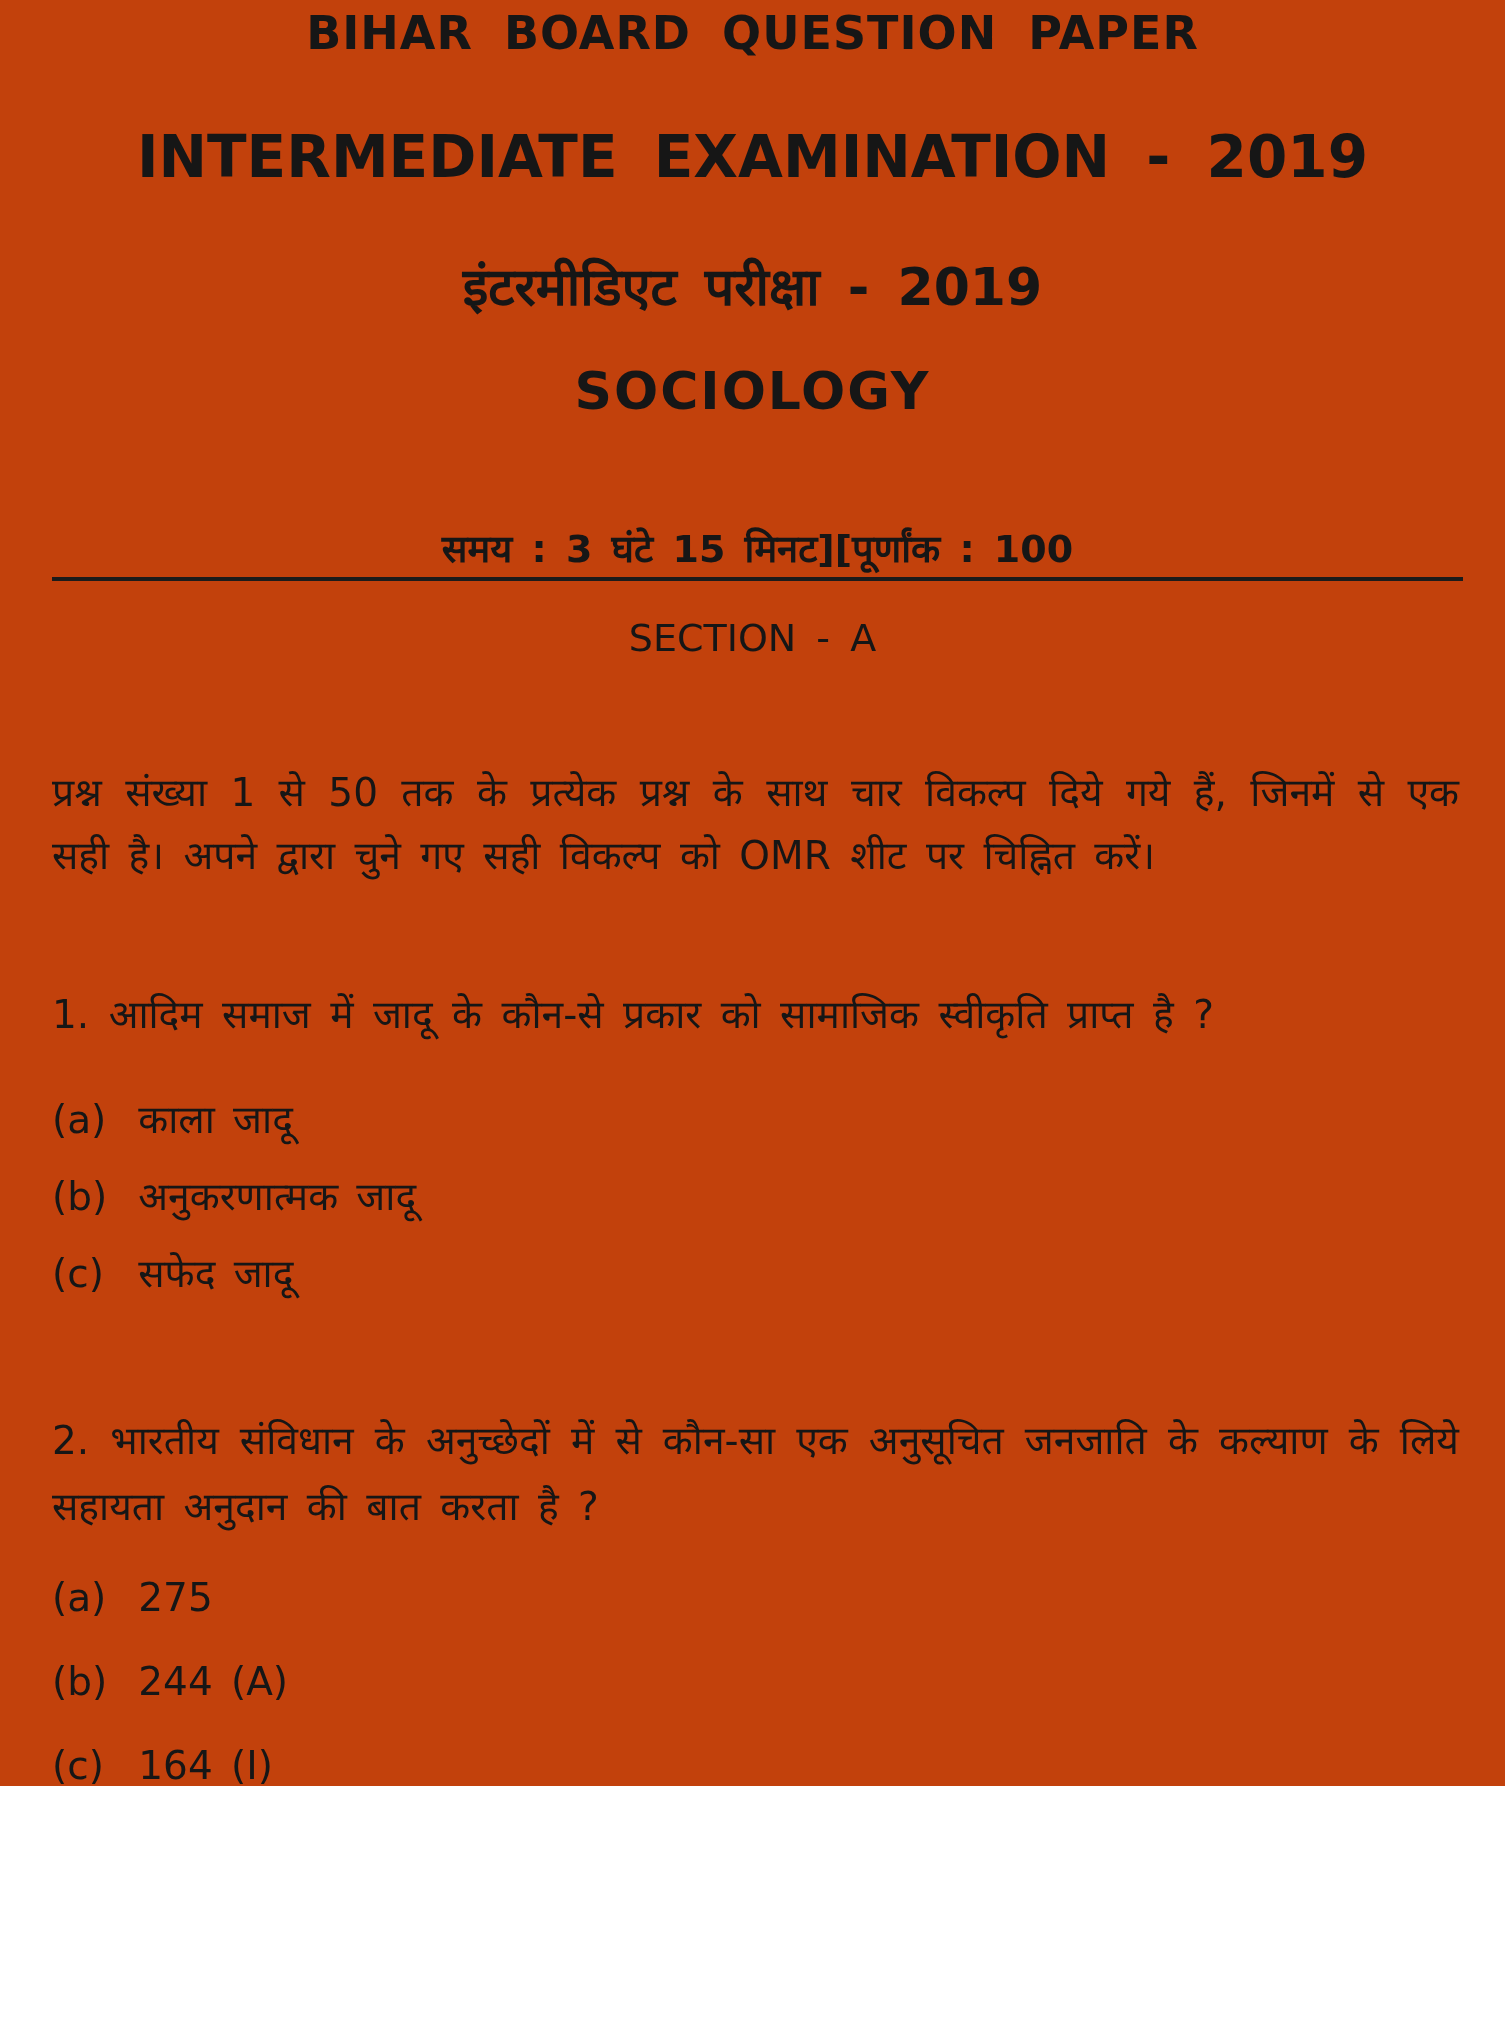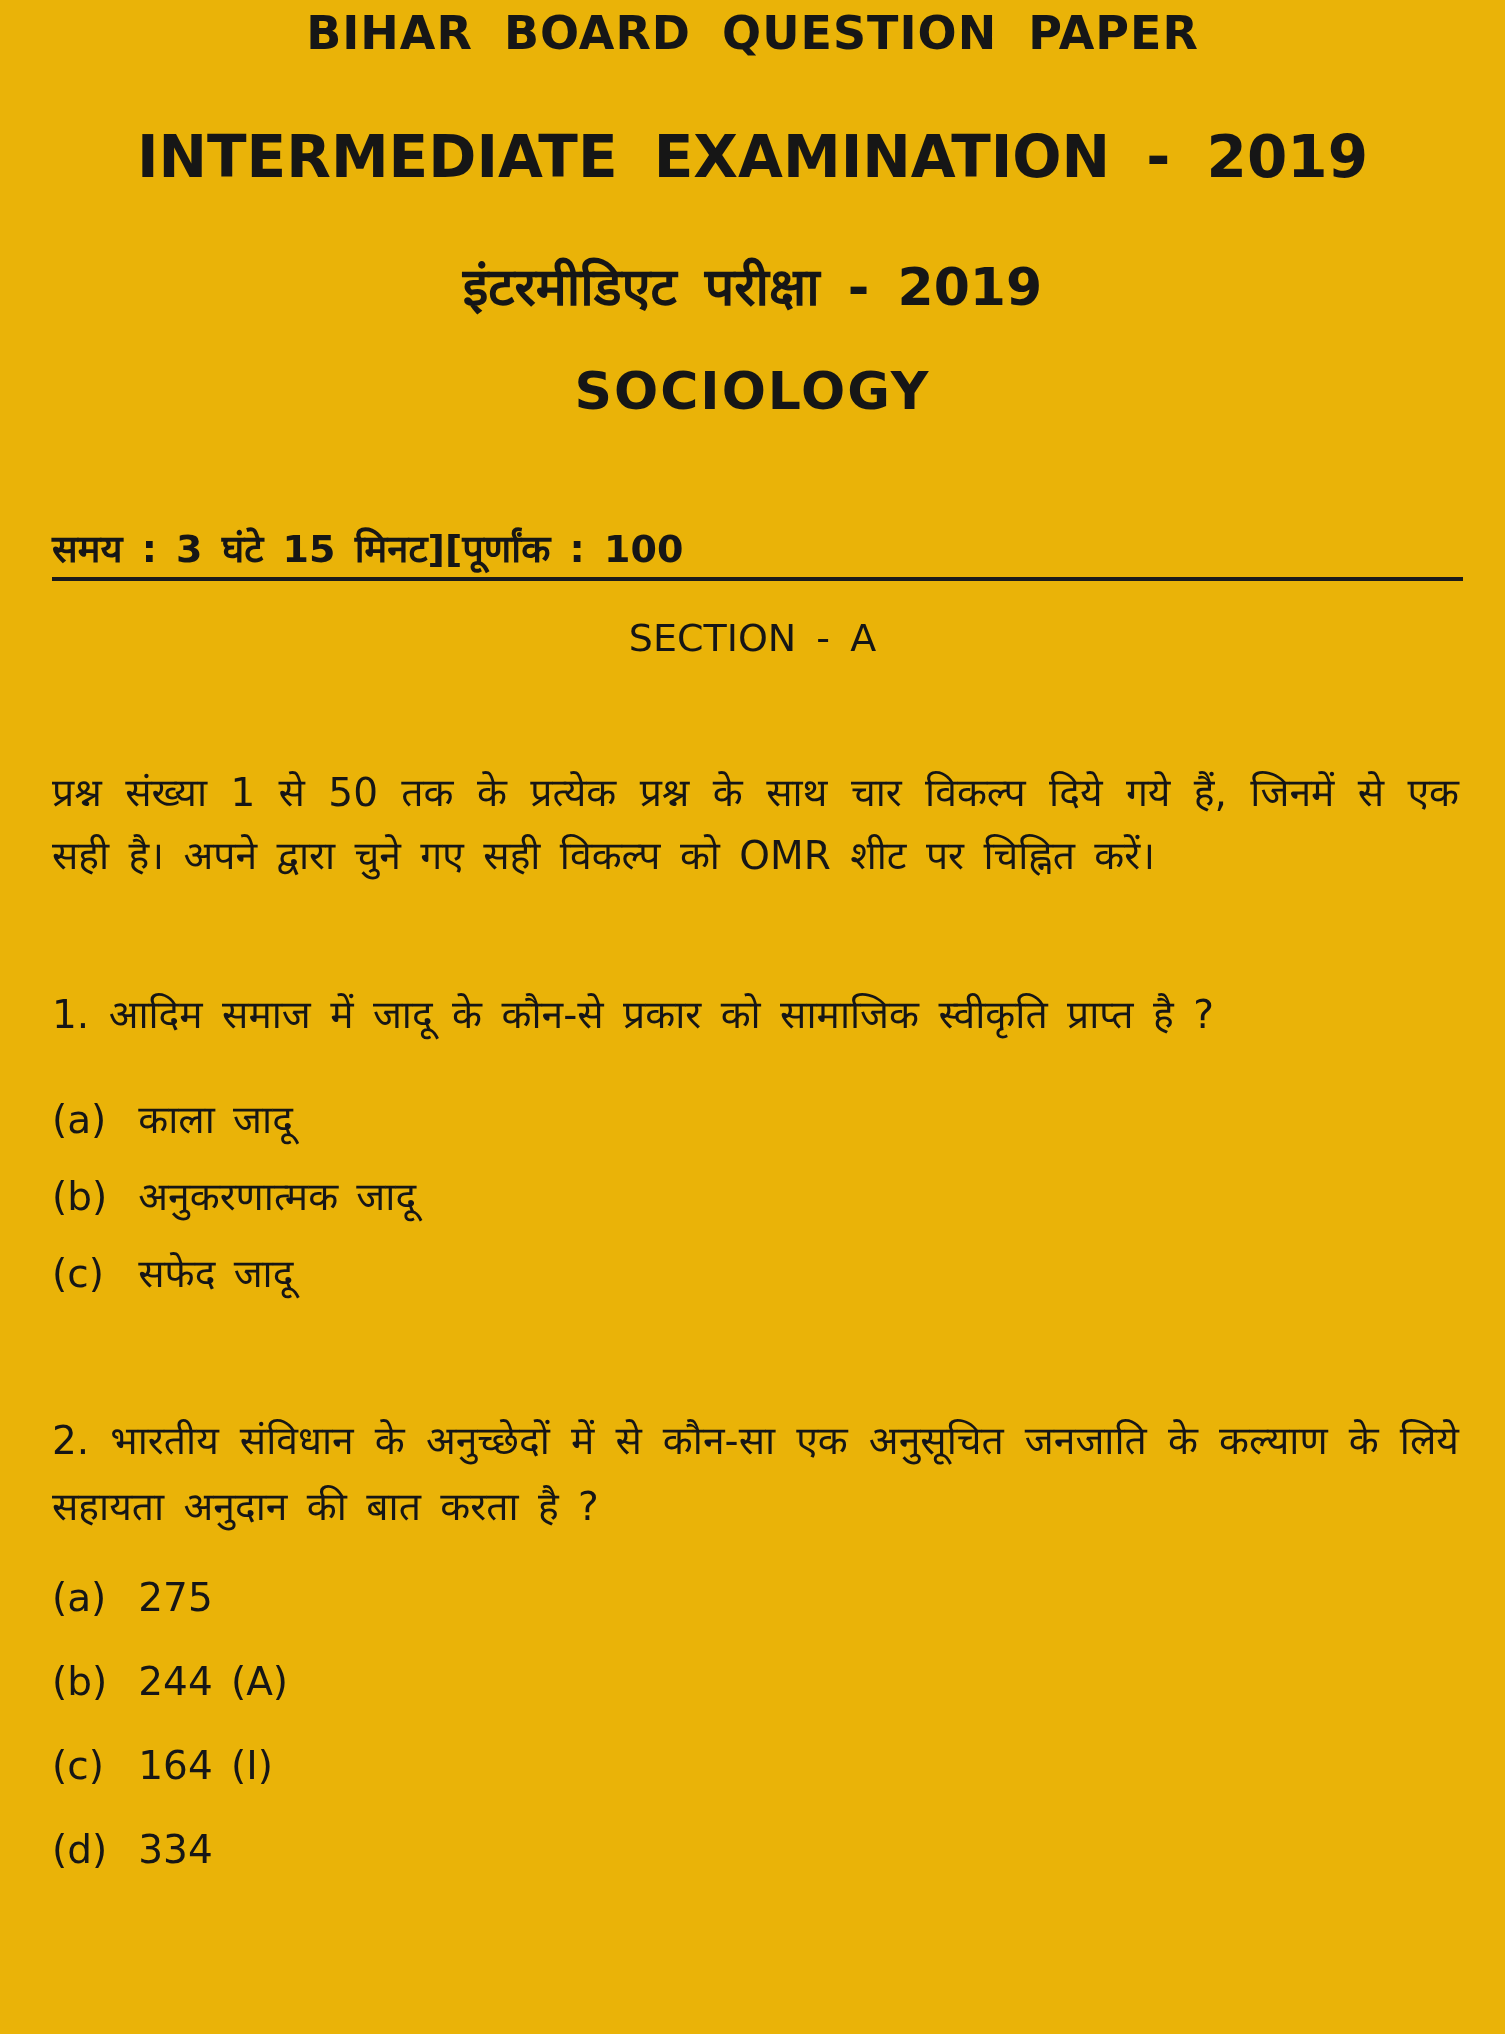--- a/index.html
+++ b/index.html
@@ -1,22 +1,22 @@
 <!DOCTYPE html>
 <html lang="hi"><head>
 <meta charset="utf-8">
 <style>
   * { margin: 0; padding: 0; box-sizing: border-box; }
   html, body { background: #ffffff; }
   .sheet {
     position: relative;
     width: 1505px;
-    height: 2034px;
+    height: 1786px;
     margin: 0 auto;
-    background: #eab308;
+    background: #c2410c;
     color: #161616;
     font-family: "DejaVu Sans", "Liberation Sans", sans-serif;
     overflow: hidden;
   }
   
   .center { text-align: center; }
   .board-title {
     padding-top: 10px;
     font-size: 46px;
     font-weight: 700;
@@ -49,21 +49,21 @@
   .subject-title {
     margin-top: 52px;
     font-size: 52px;
     font-weight: 700;
     letter-spacing: 2px;
     line-height: 1;
   }
   
   .meta-row {
     display: flex;
-    justify-content: flex-start;
+    justify-content: center;
     align-items: flex-end;
     margin: 112px 42px 0 52px;
     padding-bottom: 8px;
     border-bottom: 4px solid #1b1b1b;
     font-size: 38px;
     font-weight: 700;
     word-spacing: 6px;
     line-height: 40px;
   }
   .section-title {

